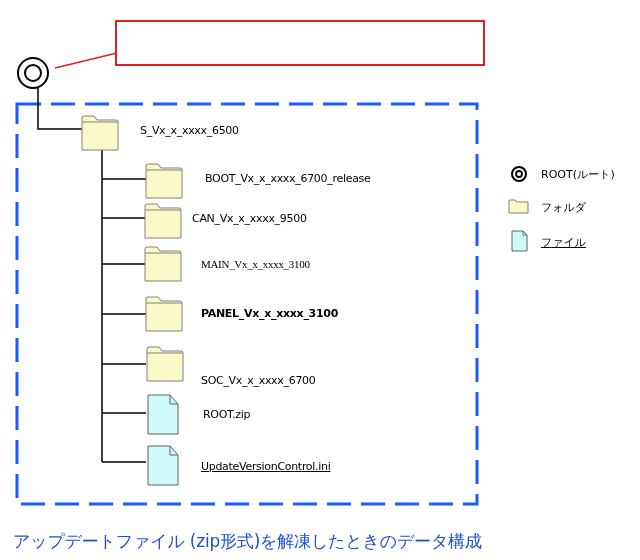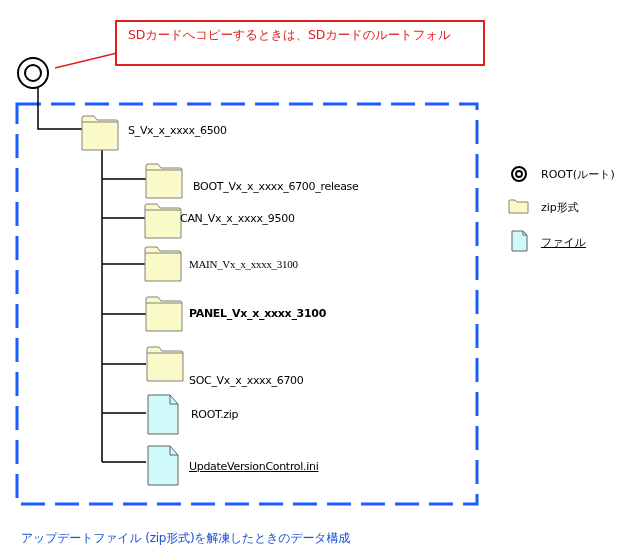--- a/index.html
+++ b/index.html
@@ -1,20 +1,20 @@
 <!DOCTYPE html>
 <html><head>
 <meta charset="utf-8">
 <style>
   html,body{margin:0;padding:0;background:#fff;}
   body{width:640px;height:560px;position:relative;overflow:hidden;font-family:"DejaVu Sans","Liberation Sans",sans-serif;}
   svg{position:absolute;left:0;top:0;}
-  .lbl{position:absolute;font-size:11px;color:#000;white-space:nowrap;letter-spacing:-0.3px;}
+  .lbl{position:absolute;font-size:11px;color:#000;white-space:nowrap;letter-spacing:-0.3px;margin-left:12px;}
   .callout{position:absolute;left:115px;top:20px;width:370px;height:46px;border:2px solid #e02020;box-sizing:border-box;color:#e02020;font-size:12.5px;line-height:19px;padding:3px 0 0 11px;letter-spacing:-0.2px;}
-  .caption{position:absolute;left:21px;top:530px;font-size:12px;color:#1a4fd6;white-space:nowrap;letter-spacing:-0.2px;}
+  .caption{position:absolute;left:13px;top:530px;font-size:17px;color:#1a4fd6;white-space:nowrap;letter-spacing:-0.2px;}
   .legend-lbl{position:absolute;font-size:11px;color:#000;white-space:nowrap;}
 </style>
 </head>
 <body>
 
 <svg width="640" height="560">
   <defs>
     <g id="folder">
       <path d="M0,6 L0,2 Q0,0 2,0 L12,0 L15,4 L34,4 Q36,4 36,6 L36,34 L0,34 Z" fill="#fafac8" stroke="#808080" stroke-width="1"></path>
       <line x1="0" y1="6" x2="36" y2="6" stroke="#808080" stroke-width="1"></line>
@@ -64,29 +64,28 @@
   <g>
     <path d="M509,203 L509,201 Q509,200 510,200 L515,200 L517,202 L528,202 L528,213 L509,213 Z" fill="#fafac8" stroke="#808080" stroke-width="1"></path>
   </g>
   <g>
     <path d="M512,231 L523,231 L527,235 L527,251 L512,251 Z" fill="#d0fafa" stroke="#606060" stroke-width="1"></path>
     <path d="M523,231 L523,235 L527,235" fill="none" stroke="#606060" stroke-width="1"></path>
   </g>
 </svg>
 
 <div class="callout">
-  <div>SDカードへコピーするときは、SDカードのルートフォル</div>
 </div>
 
 <div class="lbl" style="left:128px;top:124px;">S_Vx_x_xxxx_6500</div>
-<div class="lbl" style="left:193px;top:180px;">BOOT_Vx_x_xxxx_6700_release</div>
+<div class="lbl" style="left:193px;top:172px;">BOOT_Vx_x_xxxx_6700_release</div>
 <div class="lbl" style="left:180px;top:212px;">CAN_Vx_x_xxxx_9500</div>
 <div class="lbl" style="left:189px;top:258px;font-family:Liberation Serif, serif;">MAIN_Vx_x_xxxx_3100</div>
 <div class="lbl" style="left:189px;top:307px;font-weight:bold;">PANEL_Vx_x_xxxx_3100</div>
 <div class="lbl" style="left:189px;top:374px;">SOC_Vx_x_xxxx_6700</div>
 <div class="lbl" style="left:191px;top:408px;">ROOT.zip</div>
 <div class="lbl" style="left:189px;top:460px;text-decoration:underline;">UpdateVersionControl.ini</div>
 
 <div class="legend-lbl" style="left:541px;top:167px;">ROOT(ルート)</div>
-<div class="legend-lbl" style="left:541px;top:200px;">zip形式</div>
+<div class="legend-lbl" style="left:541px;top:200px;">フォルダ</div>
 <div class="legend-lbl" style="left:541px;top:235px;text-decoration:underline;">ファイル</div>
 
 <div class="caption">アップデートファイル (zip形式)を解凍したときのデータ構成</div>
 
 </body></html>

